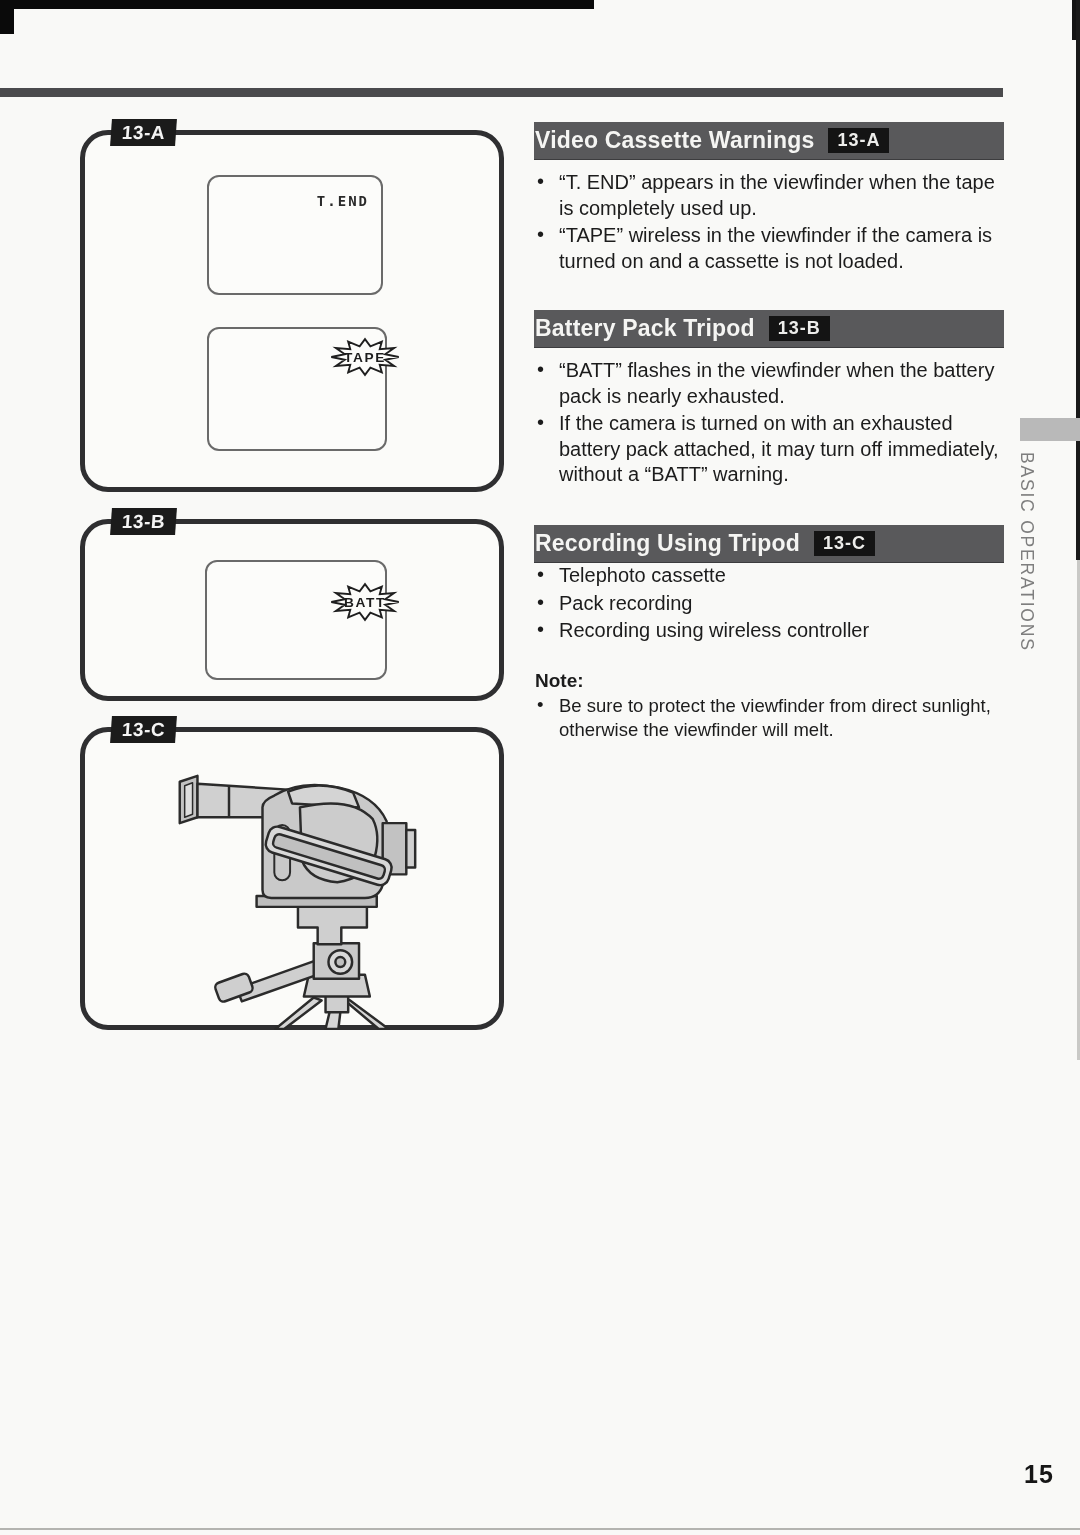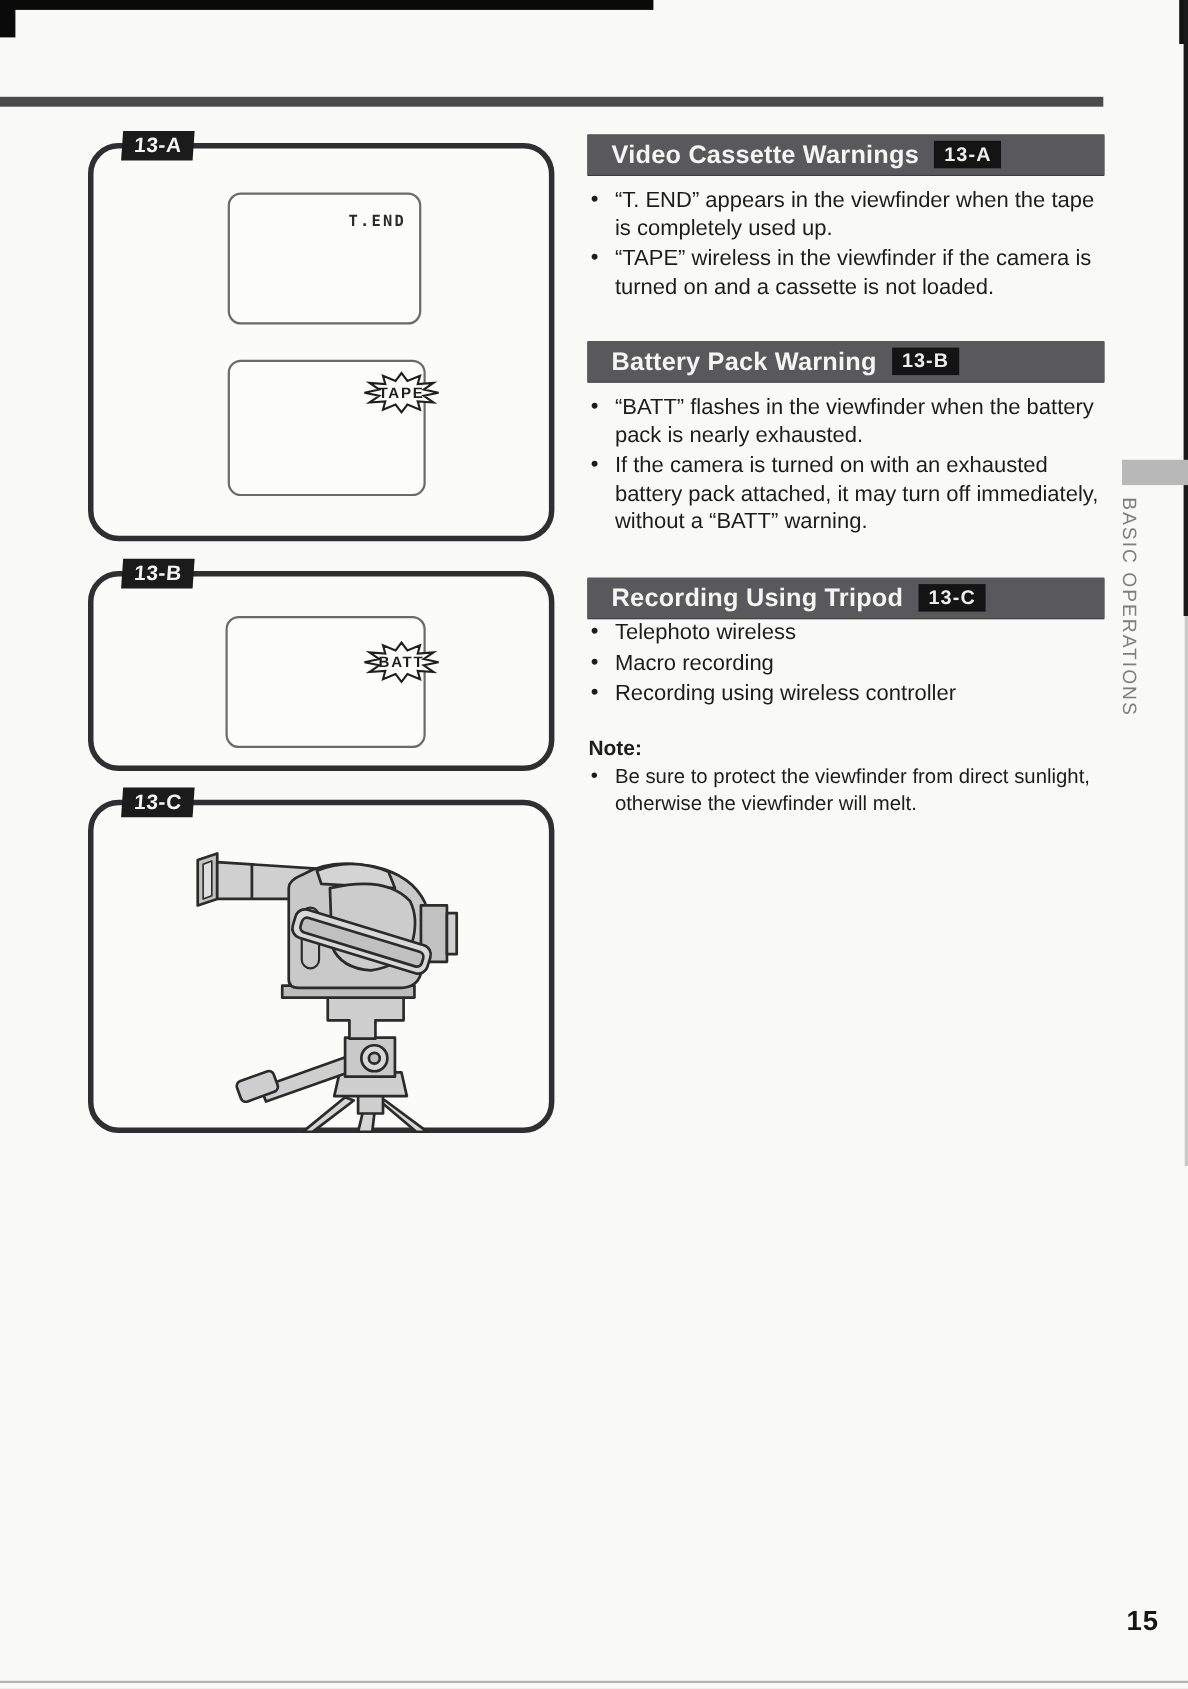--- a/index.html
+++ b/index.html
@@ -41,21 +41,21 @@
     font-family:"Liberation Sans",sans-serif;font-weight:bold;font-size:13px;
     letter-spacing:1.5px;fill:#1d1d1d;
   }
   .camcorder{position:absolute;left:84px;top:34px;width:252px;height:264px;}
 
   
   .content{position:absolute;left:534px;top:122px;width:470px;}
   .section{position:absolute;left:0;width:470px;}
   .sec-bar{
     background:#59595b;height:37px;display:flex;align-items:center;
-    padding-left:22px;box-shadow:0 1px 0 #3c3c3e;
+    padding-left:1px;box-shadow:0 1px 0 #3c3c3e;
   }
   .sec-title{color:#f5f5f3;font-weight:bold;font-size:23px;letter-spacing:.2px;}
   .sec-tag{
     background:#141414;color:#ededeb;font-weight:bold;font-size:18px;
     padding:2px 9px;margin-left:14px;letter-spacing:1px;
   }
   .bullets{margin:11px 0 0 0;padding:0;list-style:none;}
   .bullets li{
     position:relative;padding-left:25px;font-size:20px;line-height:25.5px;
     margin-bottom:2px;color:#1c1c1c;
@@ -176,37 +176,37 @@
         <span class="sec-tag">13-A</span>
       </div>
       <ul class="bullets">
         <li><span class="dot">•</span><span>“T. END” appears in the viewfinder when the tape is completely used up.</span></li>
         <li><span class="dot">•</span><span>“TAPE” wireless in the viewfinder if the camera is turned on and a cassette is not loaded.</span></li>
       </ul>
     </div>
 
     <div class="section" style="top:188px;">
       <div class="sec-bar">
-        <span class="sec-title">Battery Pack Warning</span>
+        <span class="sec-title">Battery Pack Tripod</span>
         <span class="sec-tag">13-B</span>
       </div>
       <ul class="bullets">
         <li><span class="dot">•</span><span>“BATT” flashes in the viewfinder when the battery pack is nearly exhausted.</span></li>
         <li><span class="dot">•</span><span>If the camera is turned on with an exhausted battery pack attached, it may turn off immediately, without a “BATT” warning.</span></li>
       </ul>
     </div>
 
     <div class="section" style="top:403px;">
       <div class="sec-bar">
         <span class="sec-title">Recording Using Tripod</span>
         <span class="sec-tag">13-C</span>
       </div>
       <ul class="bullets" style="margin-top:1px;">
-        <li><span class="dot">•</span><span>Telephoto wireless</span></li>
-        <li><span class="dot">•</span><span>Macro recording</span></li>
+        <li><span class="dot">•</span><span>Telephoto cassette</span></li>
+        <li><span class="dot">•</span><span>Pack recording</span></li>
         <li><span class="dot">•</span><span>Recording using wireless controller</span></li>
       </ul>
       <div class="note-label">Note:</div>
       <ul class="bullets small" style="margin-top:0;">
         <li><span class="dot">•</span><span>Be sure to protect the viewfinder from direct sunlight, otherwise the viewfinder will melt.</span></li>
       </ul>
     </div>
 
   </div>
 

